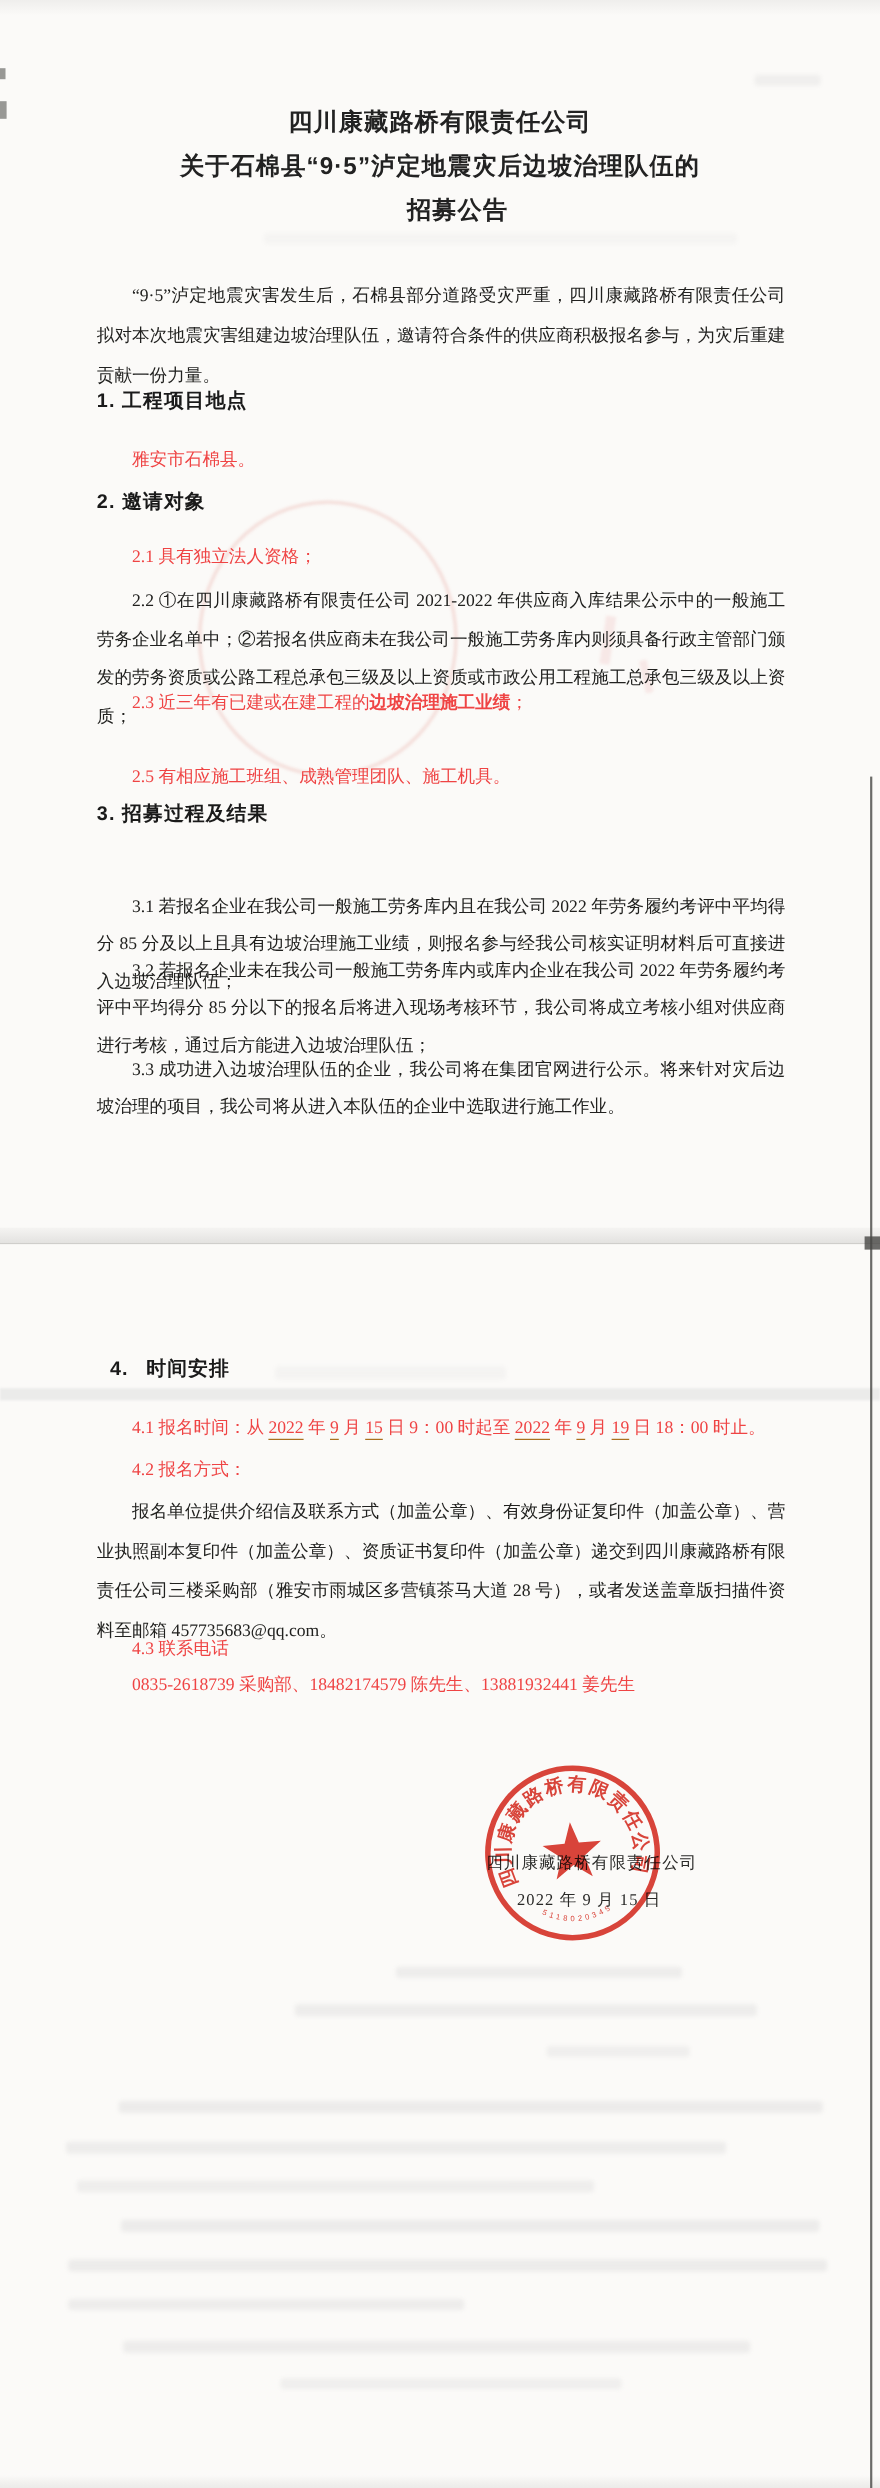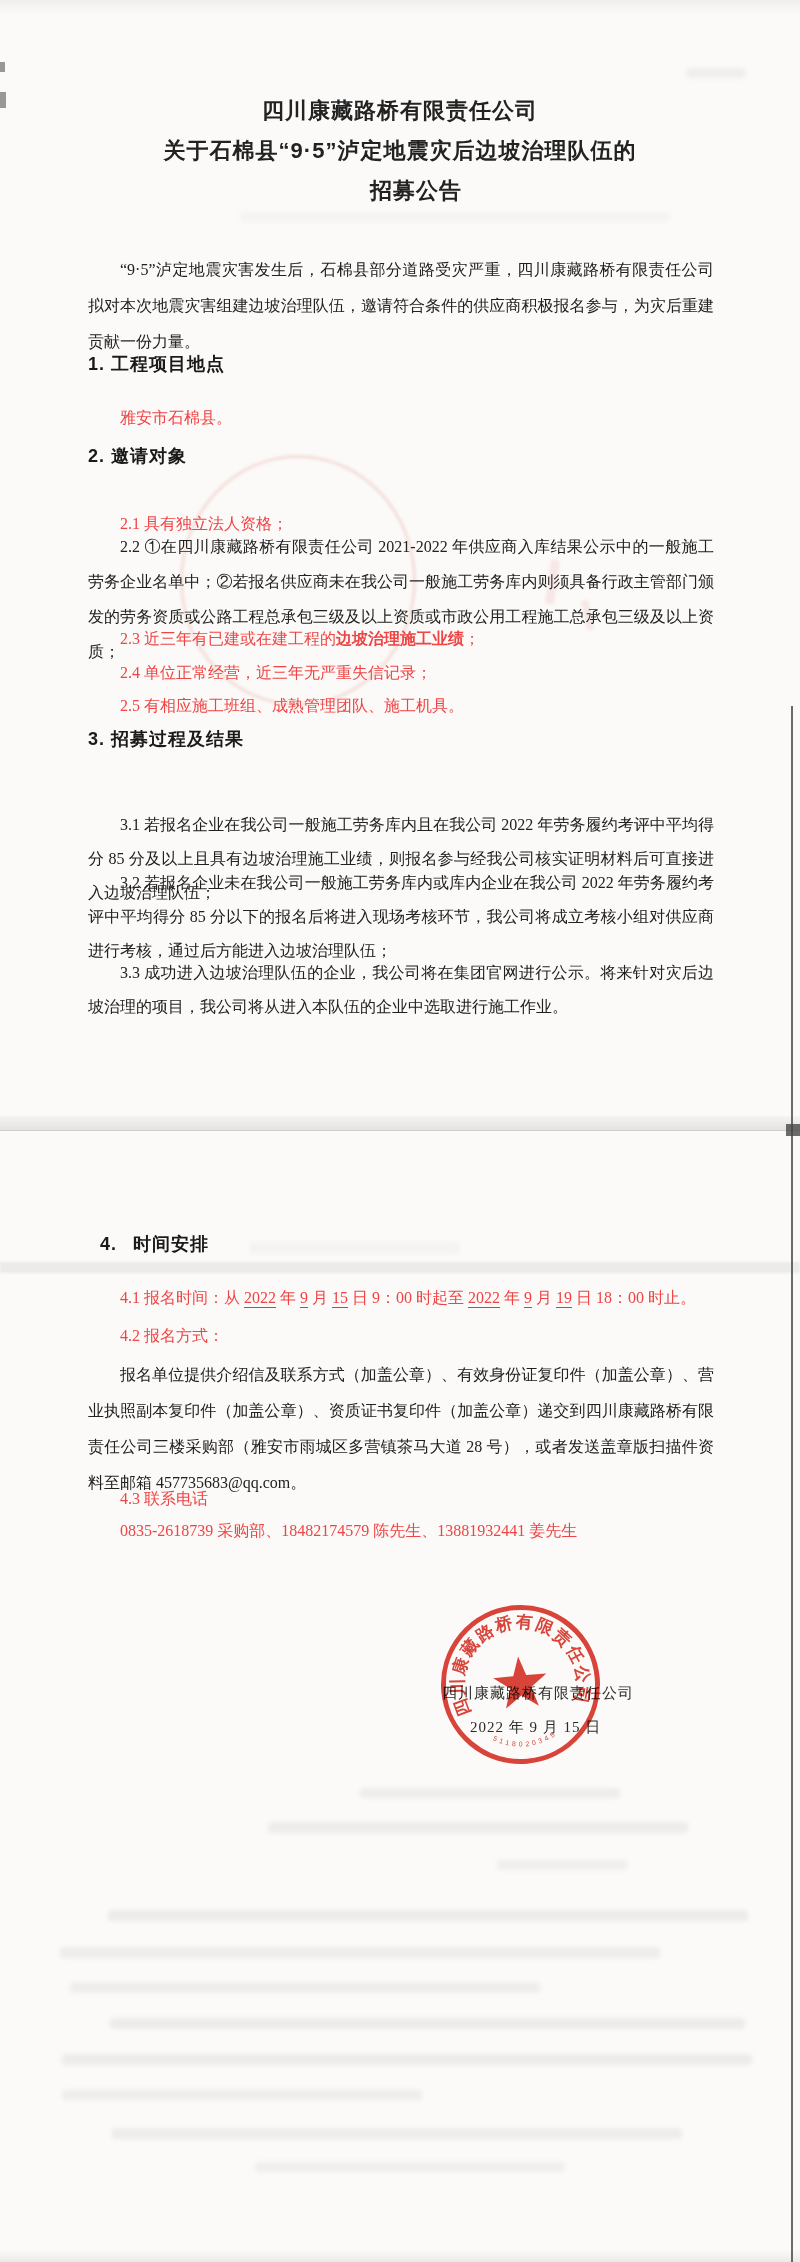--- a/index.html
+++ b/index.html
@@ -69,24 +69,23 @@
   <div class="abs title" style="top:96px;">四川康藏路桥有限责任公司</div>
   <div class="abs title" style="top:136px;">关于石棉县“9·5”泸定地震灾后边坡治理队伍的</div>
   <div class="abs title" style="top:176px;margin-left:16px;">招募公告</div>
 
   <div class="abs para lh36" style="top:252px;">“9·5”泸定地震灾害发生后，石棉县部分道路受灾严重，四川康藏路桥有限责任公司拟对本次地震灾害组建边坡治理队伍，邀请符合条件的供应商积极报名参与，为灾后重建贡献一份力量。</div>
 
   <div class="abs h" style="left:88px;top:352px;">1. 工程项目地点</div>
   <div class="abs line" style="top:408px;">雅安市石棉县。</div>
 
   <div class="abs h" style="left:88px;top:444px;">2. 邀请对象</div>
-  <div class="abs line" style="top:496px;margin-top:18px;">2.1 具有独立法人资格；</div>
+  <div class="abs line" style="top:496px;">2.1 具有独立法人资格；</div>
   <div class="abs para" style="top:529px;">2.2 ①在四川康藏路桥有限责任公司 2021-2022 年供应商入库结果公示中的一般施工劳务企业名单中；②若报名供应商未在我公司一般施工劳务库内则须具备行政主管部门颁发的劳务资质或公路工程总承包三级及以上资质或市政公用工程施工总承包三级及以上资质；</div>
   <div class="abs line" style="top:629px;"><span>2.3 近三年有已建或在建工程的</span><span class="bold">边坡治理施工业绩</span><span>；</span></div>
-  <div class="abs line" style="top:663px;">2.4 单位正常经营，近三年无严重失信记录；</div>
   <div class="abs line" style="top:696px;">2.5 有相应施工班组、成熟管理团队、施工机具。</div>
 
   <div class="abs h" style="left:88px;top:727px;">3. 招募过程及结果</div>
   <div class="abs para lh34" style="top:808px;">3.1 若报名企业在我公司一般施工劳务库内且在我公司 2022 年劳务履约考评中平均得分 85 分及以上且具有边坡治理施工业绩，则报名参与经我公司核实证明材料后可直接进入边坡治理队伍；</div>
   <div class="abs para lh34" style="top:866px;">3.2 若报名企业未在我公司一般施工劳务库内或库内企业在我公司 2022 年劳务履约考评中平均得分 85 分以下的报名后将进入现场考核环节，我公司将成立考核小组对供应商进行考核，通过后方能进入边坡治理队伍；</div>
   <div class="abs para lh34" style="top:956px;">3.3 成功进入边坡治理队伍的企业，我公司将在集团官网进行公示。将来针对灾后边坡治理的项目，我公司将从进入本队伍的企业中选取进行施工作业。</div>
 
   <div class="abs h h4gap" style="left:100px;top:1232px;">4. 时间安排</div>
   <div class="abs line" style="top:1288px;">
     <span>4.1 报名时间：从 </span><span class="u">2022</span><span> 年 </span><span class="u">9</span><span> 月 </span><span class="u">15</span><span> 日 9：00 时起至 </span><span class="u">2022</span><span> 年 </span><span class="u">9</span><span> 月 </span><span class="u">19</span><span> 日 18：00 时止。</span>

